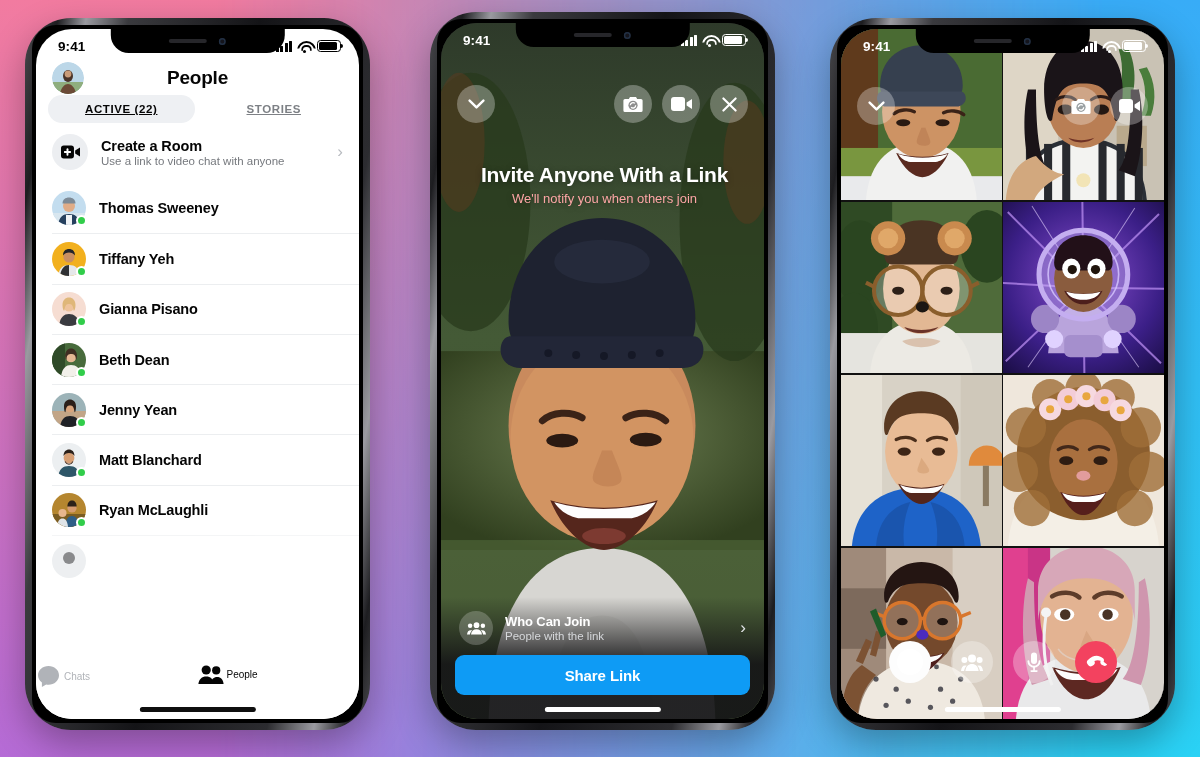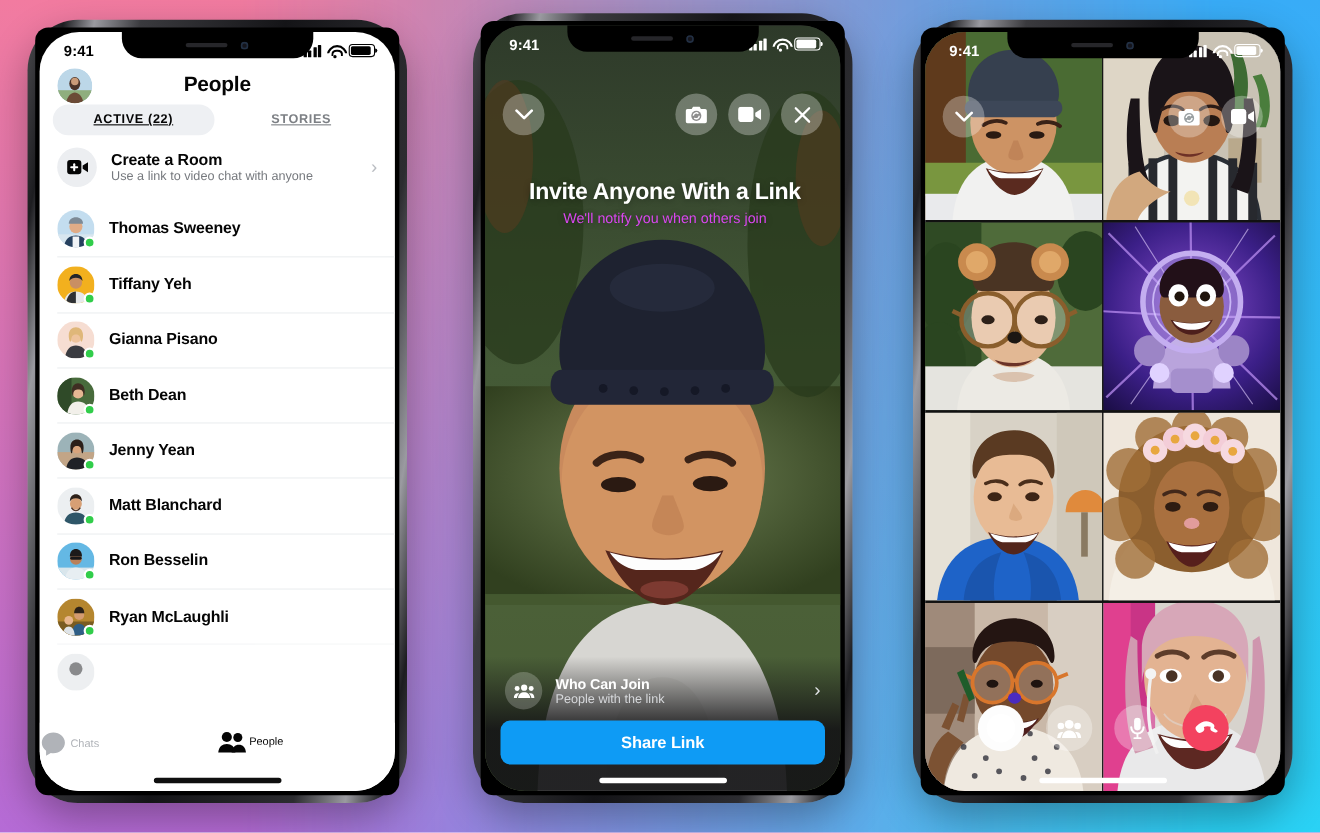--- a/index.html
+++ b/index.html
@@ -33,21 +33,21 @@
   .phone {
     position: absolute;
     border-radius: 46px;
     background: linear-gradient(100deg,#4a4a4e 0%, #1d1d20 7%, #9a9aa0 13%, #3a3a3e 22%, #141417 50%, #2c2c30 78%, #9a9aa0 88%, #1d1d20 95%, #4a4a4e 100%);
     padding: 7px;
     box-shadow: 0 14px 36px rgba(0,0,0,.30);
   }
   .phone-inner {
     position: relative;
     width: 100%; height: 100%;
-    border-radius: 12px;
+    border-radius: 24px;
     background: #000;
     padding: 4px;
   }
   .screen {
     position: relative;
     width: 100%; height: 100%;
     border-radius: 36px;
     overflow: hidden;
     background: #fff;
   }
@@ -132,21 +132,21 @@
   #phone2 { left: 430px; top: 12px; width: 345px; height: 718px; }
   .p2-video { position: absolute; inset: 0; overflow: hidden; }
   .p2-top { position: absolute; top: 62px; left: 0; right: 0; display: flex; align-items: center;
     padding: 0 16px; z-index: 20; }
   .rbtn { width: 38px; height: 38px; border-radius: 50%; background: rgba(255,255,255,.30);
     display: flex; align-items: center; justify-content: center; color: #fff; flex: 0 0 auto; }
   .p2-topright { margin-left: auto; display: flex; gap: 10px; }
   .p2-mid { position: absolute; top: 140px; left: 4px; right: 0; text-align: center; z-index: 20;
     text-shadow: 0 1px 6px rgba(0,0,0,.35); }
   .p2-h1 { color: #fff; font-size: 21px; font-weight: bold; letter-spacing: -.3px; }
-  .p2-h2 { color: #d946ef; font-size: 13px; margin-top: 4px; }
+  .p2-h2 { color: #fca5a5; font-size: 13px; margin-top: 4px; }
   .p2-bottom { position: absolute; left: 0; right: 0; bottom: 0; padding: 10px 14px 24px; z-index: 22;
     background: linear-gradient(to top, rgba(20,20,22,.92) 45%, rgba(20,20,22,.0) 100%); }
   .p2-who { display: flex; align-items: center; gap: 12px; padding: 4px 4px 10px; }
   .p2-who-ic { width: 34px; height: 34px; border-radius: 50%; background: rgba(255,255,255,.22);
     display: flex; align-items: center; justify-content: center; flex: 0 0 auto; }
   .p2-who-tx { flex: 1; }
   .p2-who-tt { color: #fff; font-size: 13px; font-weight: bold; letter-spacing: -.1px; }
   .p2-who-sb { color: #d6d8db; font-size: 11.5px; margin-top: 1px; }
   .p2-share { width: 100%; height: 40px; border-radius: 9px; background: #0e9bf5; border: 0;
     color: #fff; font-size: 15px; font-weight: bold; font-family: inherit; letter-spacing: -.1px;
@@ -336,36 +336,20 @@
               <circle cx="17" cy="15" r="5.4" fill="#d79f74"></circle>
               <path d="M11.5 13c0-4.6 2.6-6.6 5.5-6.6s5.5 2 5.5 6.6c-1.3-2-3-3-5.5-3s-4.2 1-5.5 3z" fill="#2c2019"></path>
               <path d="M13 18.5c1.2 2 2.6 2.8 4 2.8s2.8-.8 4-2.8" stroke="#4a3123" stroke-width="1.1" fill="none"></path>
                   </svg>
             </div>
                 <span class="dot"></span>
               </div>
             <div class="p1-name">Matt Blanchard</div>
           </div>
 
-          <div class="p1-row">
-            <div class="p1-pic">
-                <div class="img">
-              <svg viewBox="0 0 34 34" width="34" height="34">
-                    <rect width="34" height="34" fill="#64b8e4"></rect>
-              <rect y="23" width="34" height="11" fill="#d9e6ec"></rect>
-              <path d="M7 34c1-8 5-11 10-11s10 3 11 11z" fill="#e7eef2"></path>
-              <circle cx="17" cy="15" r="5.4" fill="#b9805a"></circle>
-              <path d="M11.5 12.8c0-4.6 2.6-6.6 5.5-6.6s5.5 2 5.5 6.6z" fill="#1c1a1a"></path>
-              <rect x="11.8" y="13.2" width="10.4" height="2.6" rx="1.2" fill="#18181a"></rect>
-                  </svg>
-            </div>
-                <span class="dot"></span>
-              </div>
-            <div class="p1-name">Ron Besselin</div>
-          </div>
 
           <div class="p1-row">
             <div class="p1-pic">
                 <div class="img">
               <svg viewBox="0 0 34 34" width="34" height="34">
                     <rect width="34" height="34" fill="#b5862f"></rect>
               <rect y="21" width="34" height="13" fill="#7a5c22"></rect>
               <path d="M13 34c.6-8 3.4-11 7-11s6.4 3 7 11z" fill="#2f5e86"></path>
               <circle cx="20" cy="15" r="4.6" fill="#d49b70"></circle>
               <path d="M15.4 13.4c0-4 2.2-5.8 4.6-5.8s4.6 1.8 4.6 5.8z" fill="#2b2118"></path>

